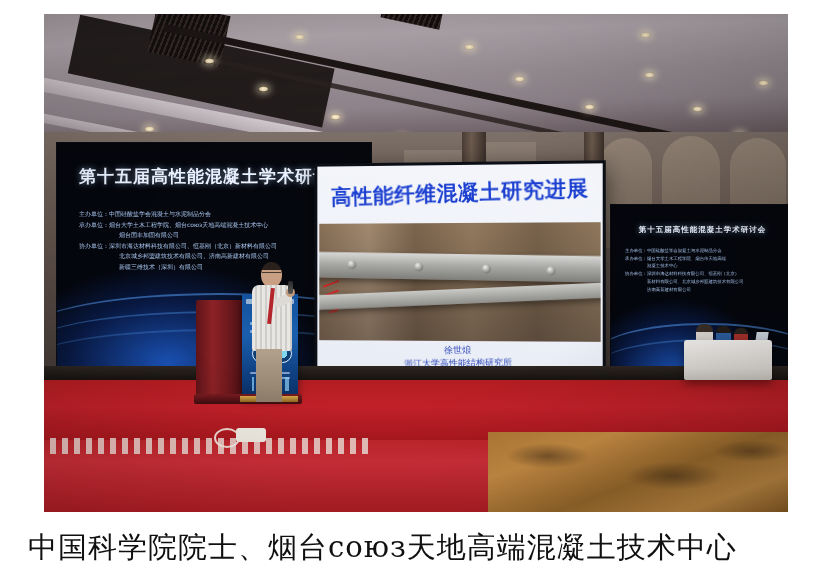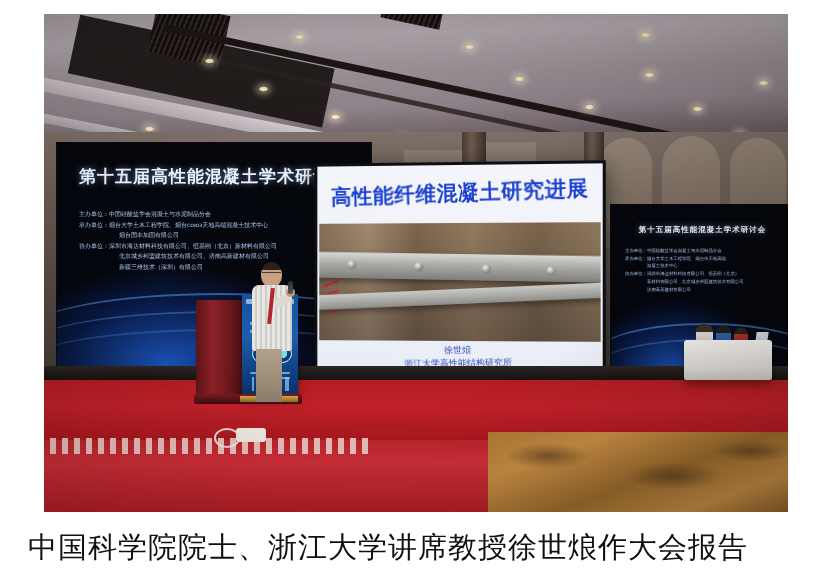--- a/index.html
+++ b/index.html
@@ -559,15 +559,15 @@
 
     <div class="tech-person tp1"></div>
     <div class="tech-person tp2"></div>
     <div class="tech-person tp3"></div>
     <div class="laptop"></div>
     <div class="tech-table"></div>
 
     <div class="vignette"></div>
   </div>
 
-  <div class="caption">中国科学院院士、浙江大学讲席教授徐世烺作大会报告</div>
+  <div class="caption">中国科学院院士、烟台союз天地高端混凝土技术中心</div>
 
 </div>
 
 </body></html>

